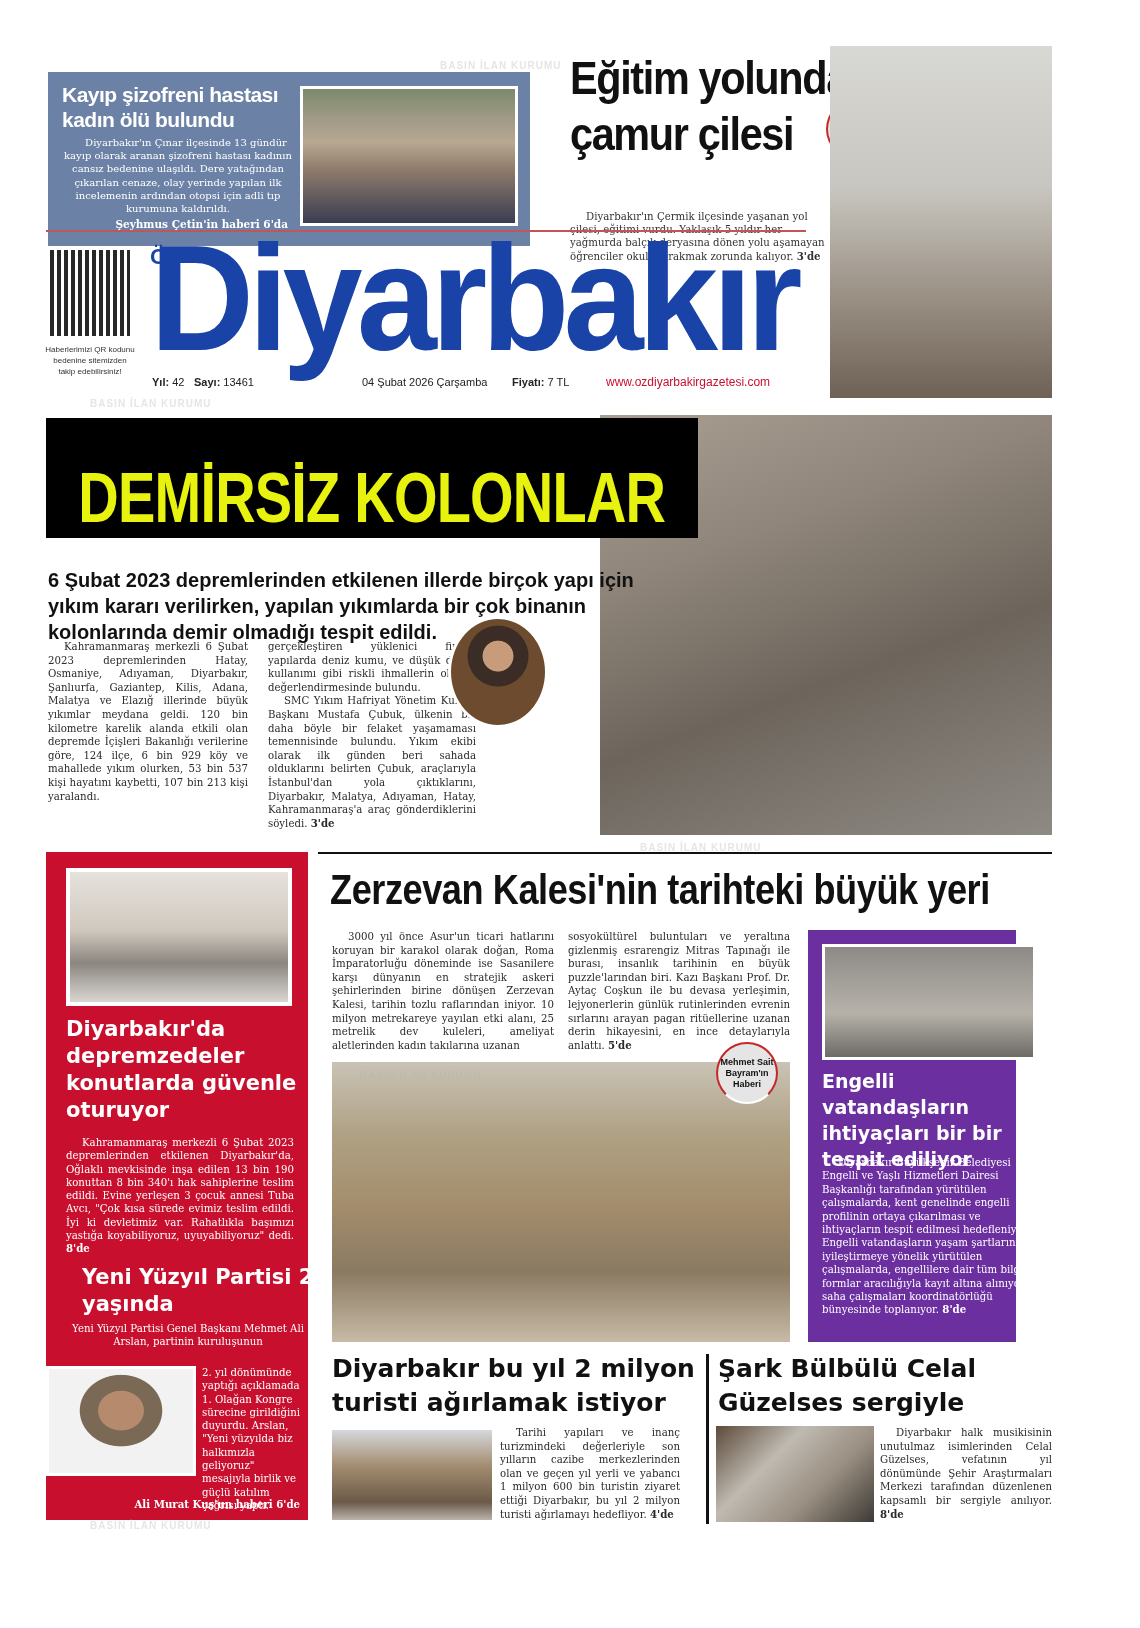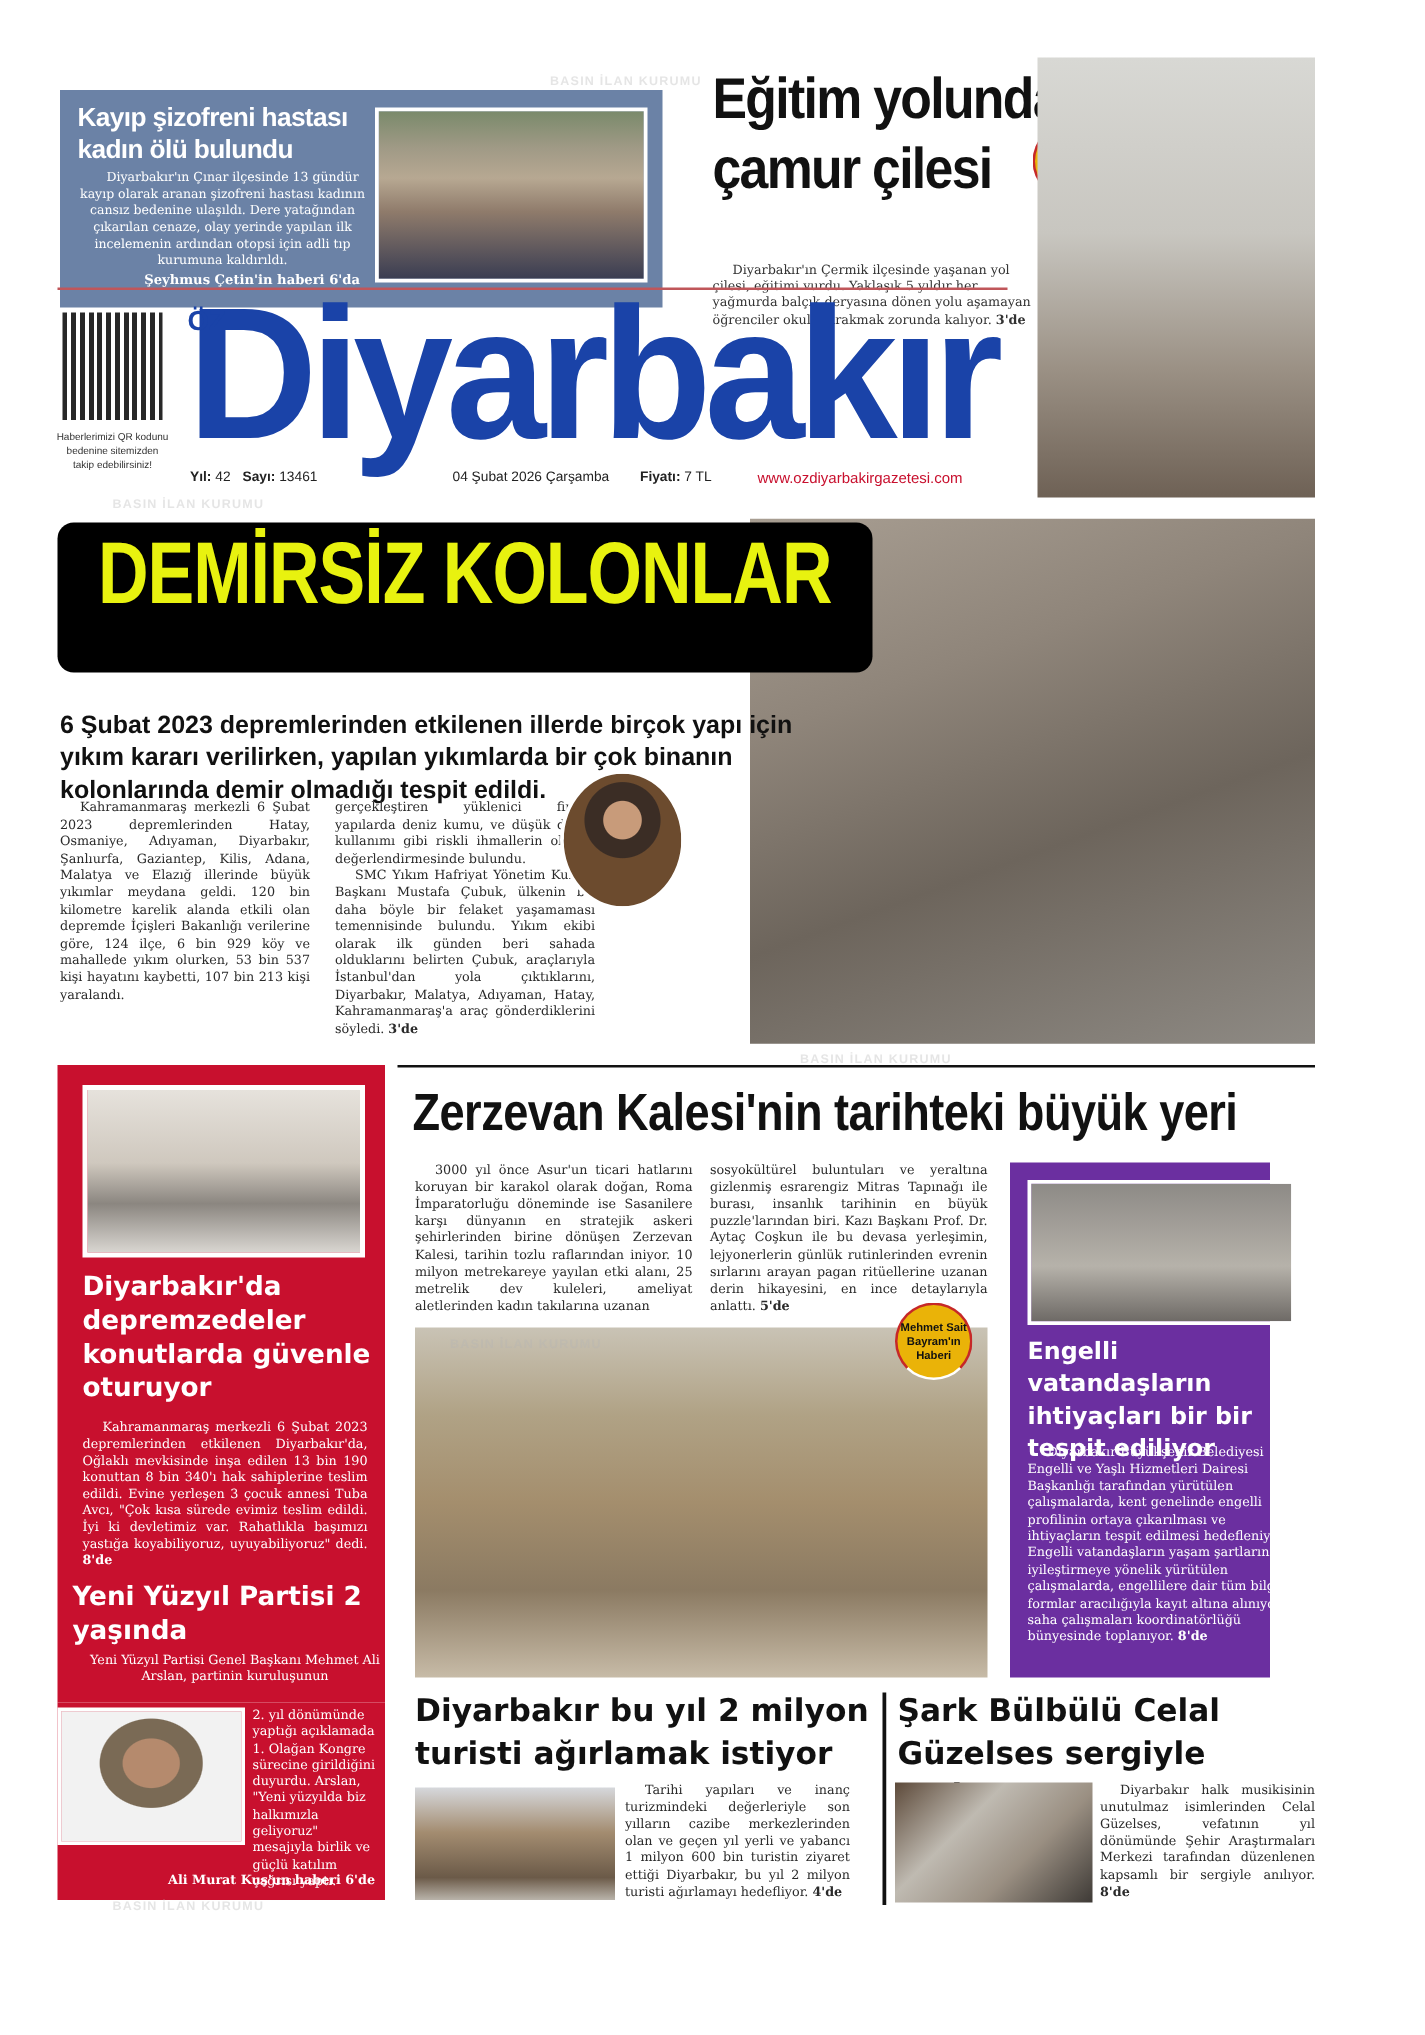--- a/index.html
+++ b/index.html
@@ -14,39 +14,39 @@
   #topbox { left: 48px; top: 48px; width: 482px; height: 174px; background: #6b82a6; margin-top: 24px; }
   #topbox .title { left: 14px; top: 10px; width: 240px; color: #fff; font-family: "Liberation Sans", sans-serif; font-weight: 900; font-size: 21px; line-height: 25px; letter-spacing: -0.5px; }
   #topbox .body { left: 14px; top: 64px; width: 232px; color: #fff; font-family: "DejaVu Serif", serif; font-size: 10px; line-height: 13.2px; text-align: center; }
   #topbox .byline { left: 14px; top: 146px; width: 226px; color: #fff; font-family: "DejaVu Serif", serif; font-size: 10.5px; font-weight: bold; text-align: right; }
   #topbox .pic { left: 252px; top: 14px; width: 218px; height: 140px; border: 3px solid #fff; background: linear-gradient(180deg, #7a8a6b 0%, #a09a86 22%, #b7a892 40%, #8f7b6b 60%, #3a3d52 100%); }
 
   
   #egitim { left: 570px; top: 50px; width: 290px; }
   #egitim .h { font-family: "Liberation Sans", sans-serif; font-weight: 900; font-size: 46px; line-height: 56px; color: #111; letter-spacing: -1.5px; transform: scaleX(0.9); transform-origin: left top; white-space: nowrap; }
   #egitim .body { position: absolute; left: 0; top: 160px; width: 260px; font-family: "DejaVu Serif", serif; font-size: 10.2px; line-height: 13.2px; color: #333; }
-  .stamp { width: 62px; height: 62px; border-radius: 50%; background: #eab308; border: 2px solid #c62828; border-bottom-color: #fff; display: flex; align-items: center; justify-content: center; text-align: center; font-family: "Liberation Sans", sans-serif; font-size: 9px; font-weight: bold; line-height: 11px; color: #111; }
+  .stamp { width: 62px; height: 62px; border-radius: 50%; background: #e5e5e5; border: 2px solid #c62828; border-bottom-color: #fff; display: flex; align-items: center; justify-content: center; text-align: center; font-family: "Liberation Sans", sans-serif; font-size: 9px; font-weight: bold; line-height: 11px; color: #111; }
 
   #rightphoto { left: 830px; top: 46px; width: 222px; height: 352px; background: linear-gradient(180deg, #d8d8d4 0%, #c8c6c0 40%, #9c9286 70%, #6e6155 100%); }
 
   
   #redline { left: 46px; top: 230px; width: 760px; height: 2px; background: #c0565a; }
   #qr { left: 50px; top: 250px; width: 80px; height: 86px; background:
       repeating-linear-gradient(90deg, #111 0 4px, #fff 4px 7px),
       #fff; opacity: 0.9; }
   #qr-text { left: 44px; top: 344px; width: 92px; font-family: "Liberation Sans", sans-serif; font-size: 8px; line-height: 11px; color: #333; text-align: center; }
   #logo-oz { left: 150px; top: 244px; font-family: "Liberation Sans", sans-serif; font-weight: 900; font-size: 22px; color: #1a43a8; }
   #logo-main { left: 150px; top: 218px; font-family: "Liberation Sans", sans-serif; font-weight: 900; font-size: 150px; line-height: 160px; color: #1a43a8; letter-spacing: -6px; transform: scaleX(0.96); transform-origin: left top; }
   #mast-meta { left: 150px; top: 376px; width: 660px; font-family: "Liberation Sans", sans-serif; font-size: 11px; color: #222; }
   #mast-meta span { position: absolute; white-space: nowrap; }
   #mast-meta b { font-weight: bold; }
   .url { color: #c8102e; font-size: 12px; }
 
   
-  #demir { left: 46px; top: 418px; width: 652px; height: 120px; background: #000; display: flex; align-items: flex-start; justify-content: center; border-radius: 13px; }
+  #demir { left: 46px; top: 418px; width: 652px; height: 120px; background: #000; display: flex; align-items: flex-end; justify-content: center; }
   #demir span { color: #e8f20f; font-family: "Liberation Sans", sans-serif; font-weight: 900; font-size: 70px; letter-spacing: -1px; transform: scaleX(0.8); white-space: nowrap; }
   #demir-photo { left: 600px; top: 415px; width: 452px; height: 420px; background: linear-gradient(160deg, #a89e92 0%, #8f857a 30%, #6d655c 60%, #8e8a84 100%); }
   #demir-sub { left: 48px; top: 567px; width: 590px; font-family: "Liberation Sans", sans-serif; font-weight: bold; font-size: 20px; line-height: 26px; color: #111; }
   #demir-col1 { left: 48px; top: 640px; width: 200px; }
   #demir-col2 { left: 268px; top: 640px; width: 208px; }
   #avatar1 { left: 448px; top: 616px; width: 100px; height: 112px; border-radius: 50%; background: radial-gradient(circle at 50% 35%, #c89b7a 0 18%, #3b2d25 19% 36%, #6c4b2e 37%); border: 3px solid #fff; }
 
   #divider-mid { left: 318px; top: 852px; width: 734px; height: 2px; background: #111; }
 
   
@@ -126,21 +126,21 @@
   <p>gerçekleştiren yüklenici firma, yapılarda deniz kumu, ve düşük demir kullanımı gibi riskli ihmallerin olduğu değerlendirmesinde bulundu.</p>
   <p class="indent"><span>SMC Yıkım Hafriyat Yönetim Kurulu Başkanı Mustafa Çubuk, ülkenin bir daha böyle bir felaket yaşamaması temennisinde bulundu. Yıkım ekibi olarak ilk günden beri sahada olduklarını belirten Çubuk, araçlarıyla İstanbul'dan yola çıktıklarını, Diyarbakır, Malatya, Adıyaman, Hatay, Kahramanmaraş'a araç gönderdiklerini söyledi.</span> <span class="ref">3'de</span></p>
 </div>
 <div id="avatar1" class="abs"></div>
 
 <div id="divider-mid" class="abs"></div>
 
 <div id="redbox" class="abs">
   <div class="abs h round-head" style="left:20px; top:164px; width:232px;">Diyarbakır'da depremzedeler konutlarda güvenle oturuyor</div>
   <div class="abs body indent" style="left:20px; top:284px; width:228px;"><span>Kahramanmaraş merkezli 6 Şubat 2023 depremlerinden etkilenen Diyarbakır'da, Oğlaklı mevkisinde inşa edilen 13 bin 190 konuttan 8 bin 340'ı hak sahiplerine teslim edildi. Evine yerleşen 3 çocuk annesi Tuba Avcı, "Çok kısa sürede evimiz teslim edildi. İyi ki devletimiz var. Rahatlıkla başımızı yastığa koyabiliyoruz, uyuyabiliyoruz" dedi.</span> <span class="ref">8'de</span></div>
-  <div class="abs h round-head" style="left:12px; top:412px; width:232px;">Yeni Yüzyıl Partisi 2 yaşında</div>
+  <div class="abs h round-head" style="left:36px; top:412px; width:232px;">Yeni Yüzyıl Partisi 2 yaşında</div>
 </div>
 <div id="redbox-photo" class="abs"></div>
 <div id="yy-bottom" class="abs"></div>
 <div id="yy-text" class="abs">Yeni Yüzyıl Partisi Genel Başkanı Mehmet Ali Arslan, partinin kuruluşunun</div>
 <div id="yy-photo" class="abs"></div>
 <div id="yy-rest" class="abs">2. yıl dönümünde yaptığı açıklamada 1. Olağan Kongre sürecine girildiğini duyurdu. Arslan, "Yeni yüzyılda biz halkımızla geliyoruz" mesajıyla birlik ve güçlü katılım çağrısı yaptı.</div>
 <div id="yy-tail" class="abs ref" style="top:1498px;">Ali Murat Kuş'un haberi 6'de</div>
 
 <div id="zer-h" class="abs">Zerzevan Kalesi'nin tarihteki büyük yeri</div>
 <div id="zer-col1" class="abs serif-body indent">3000 yıl önce Asur'un ticari hatlarını koruyan bir karakol olarak doğan, Roma İmparatorluğu döneminde ise Sasanilere karşı dünyanın en stratejik askeri şehirlerinden birine dönüşen Zerzevan Kalesi, tarihin tozlu raflarından iniyor. 10 milyon metrekareye yayılan etki alanı, 25 metrelik dev kuleleri, ameliyat aletlerinden kadın takılarına uzanan</div>

